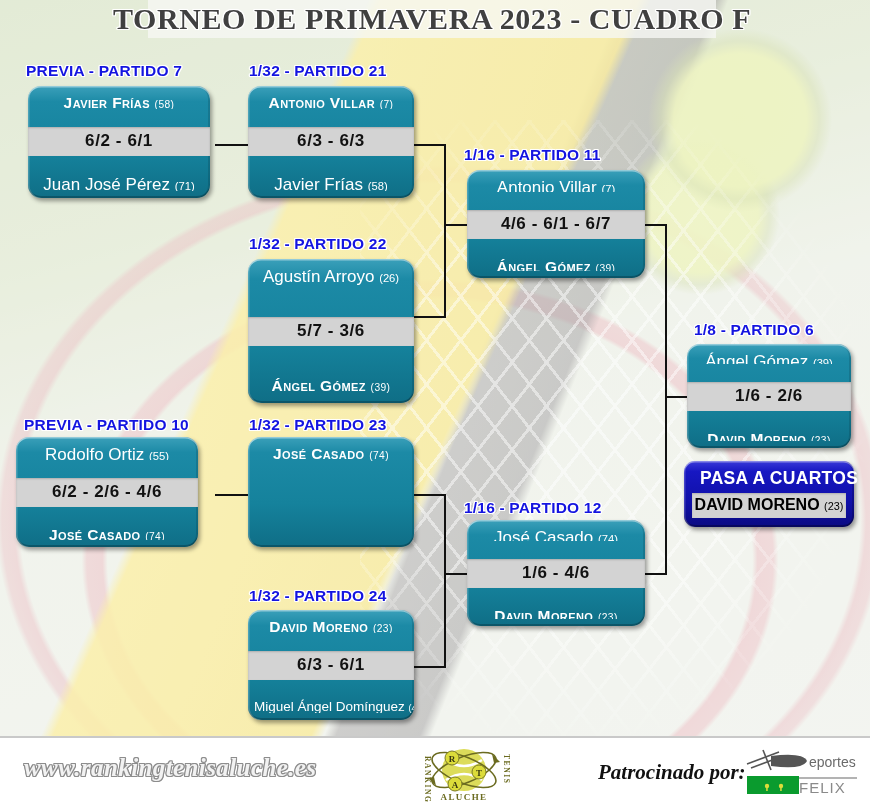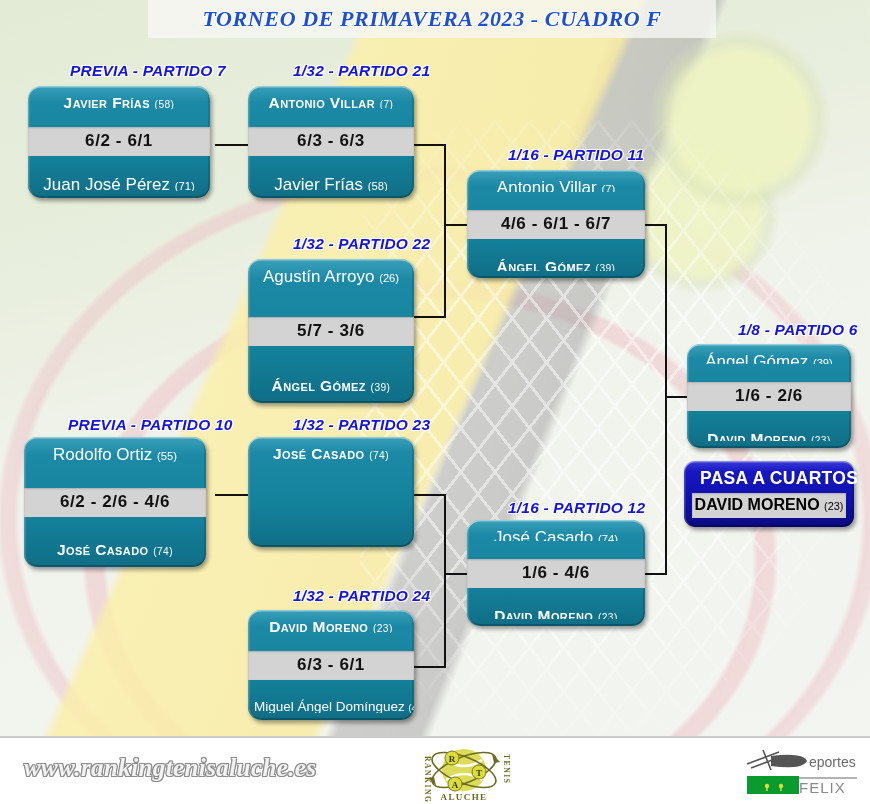--- a/index.html
+++ b/index.html
@@ -60,45 +60,42 @@
   
   #title-bar {
     position: absolute;
     left: 148px; top: 0;
     width: 568px; height: 38px;
     background: rgba(246,248,244,.80);
     display: flex; align-items: center; justify-content: center;
   }
   #title-text {
     font-family: "Liberation Serif", serif;
-    font-style: italic;
-    font-weight: bold;
-    font-size: 22px;
+    font-weight: bold;
+    font-size: 30px;
     letter-spacing: .6px;
-    color: #1d4ed8;
+    color: #404040;
     white-space: nowrap;
     text-shadow:
       1.2px 0 0 #fff, -1.2px 0 0 #fff, 0 1.2px 0 #fff, 0 -1.2px 0 #fff,
       1px 1px 0 #fff, -1px -1px 0 #fff, 1px -1px 0 #fff, -1px 1px 0 #fff;
   }
 
   
   .round-label {
     position: absolute;
     font-family: "Liberation Sans", sans-serif;
-    font-style: italic;
     font-weight: bold;
     font-size: 15.5px;
     letter-spacing: .2px;
     color: #1414e0;
     white-space: nowrap;
     text-shadow:
       1.3px 0 0 #fff, -1.3px 0 0 #fff, 0 1.3px 0 #fff, 0 -1.3px 0 #fff,
       1px 1px 0 #fff, -1px -1px 0 #fff, 1px -1px 0 #fff, -1px 1px 0 #fff;
-    margin-left: 44px;
   }
 
   
   .match {
     position: absolute;
     border-radius: 13px;
     background:
       linear-gradient(180deg, #3ba0ba 0%, #1c8aa6 14%, #15829c 60%, #0f6e86 100%);
     box-shadow:
       inset 0 1.5px 0 rgba(255,255,255,.45),
@@ -332,21 +329,21 @@
       <span>Ángel Gómez</span>
       <span class="seed">(39)</span>
     </div>
     <div class="score">1/6 - 2/6</div>
     <div class="player winner">
       <span>David Moreno</span>
       <span class="seed">(23)</span>
     </div>
   </div>
 
-  <div class="match" style="left:24px; top:437px; width:182px; height:130px;">
+  <div class="match" style="left:16px; top:437px; width:182px; height:110px;">
     <div class="player loser">
       <span>Rodolfo Ortiz</span>
       <span class="seed">(55)</span>
     </div>
     <div class="score">6/2 - 2/6 - 4/6</div>
     <div class="player winner">
       <span>José Casado</span>
       <span class="seed">(74)</span>
     </div>
   </div>
@@ -406,20 +403,21 @@
       <text x="44" y="20" font-family="'Liberation Serif',serif" font-size="9" font-weight="bold" fill="#3a3a10" text-anchor="middle">R</text>
       <circle cx="71" cy="30" r="7" fill="#dcdc3a" stroke="#7a7a25" stroke-width="1"></circle>
       <text x="71" y="34" font-family="'Liberation Serif',serif" font-size="9" font-weight="bold" fill="#3a3a10" text-anchor="middle">T</text>
       <circle cx="47" cy="42" r="7" fill="#dcdc3a" stroke="#7a7a25" stroke-width="1"></circle>
       <text x="47" y="46" font-family="'Liberation Serif',serif" font-size="9" font-weight="bold" fill="#3a3a10" text-anchor="middle">A</text>
       <text x="17" y="14" font-family="'Liberation Serif',serif" font-size="7.5" font-weight="bold" fill="#6b6b20" transform="rotate(90 17 14)" letter-spacing="1.6">RANKING</text>
       <text x="96" y="12" font-family="'Liberation Serif',serif" font-size="7.5" font-weight="bold" fill="#6b6b20" transform="rotate(90 96 12)" letter-spacing="1.6">TENIS</text>
       <text x="56" y="58" font-family="'Liberation Serif',serif" font-size="9" font-weight="bold" fill="#6b6b20" text-anchor="middle" letter-spacing="1.4">ALUCHE</text>
     </svg>
 
+    <div id="sponsor-label">Patrocinado por:</div>
 
     <svg id="sponsor-logo" viewBox="0 0 116 48">
       <path d="M2 16 L34 4" stroke="#555" stroke-width="1.6" fill="none"></path>
       <path d="M6 20 L38 8" stroke="#555" stroke-width="1.6" fill="none"></path>
       <path d="M18 2 L26 22" stroke="#555" stroke-width="1.6" fill="none"></path>
       <path d="M26 8 Q58 4 62 13 Q58 22 26 18 Z" fill="#555"></path>
       <text x="64" y="19" font-family="'Liberation Sans',sans-serif" font-size="14" fill="#6a6a6a">eportes</text>
       <rect x="2" y="28" width="52" height="18" fill="#0a9b2e"></rect>
       <circle cx="22" cy="38" r="2.2" fill="#dcdc3a"></circle>
       <rect x="21.2" y="38" width="1.5" height="5" fill="#dcdc3a"></rect>

